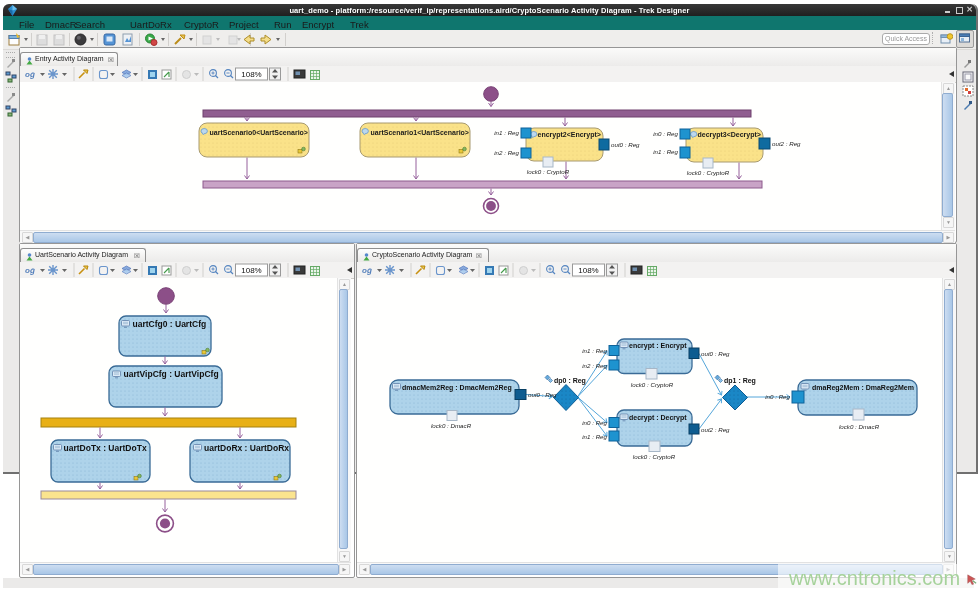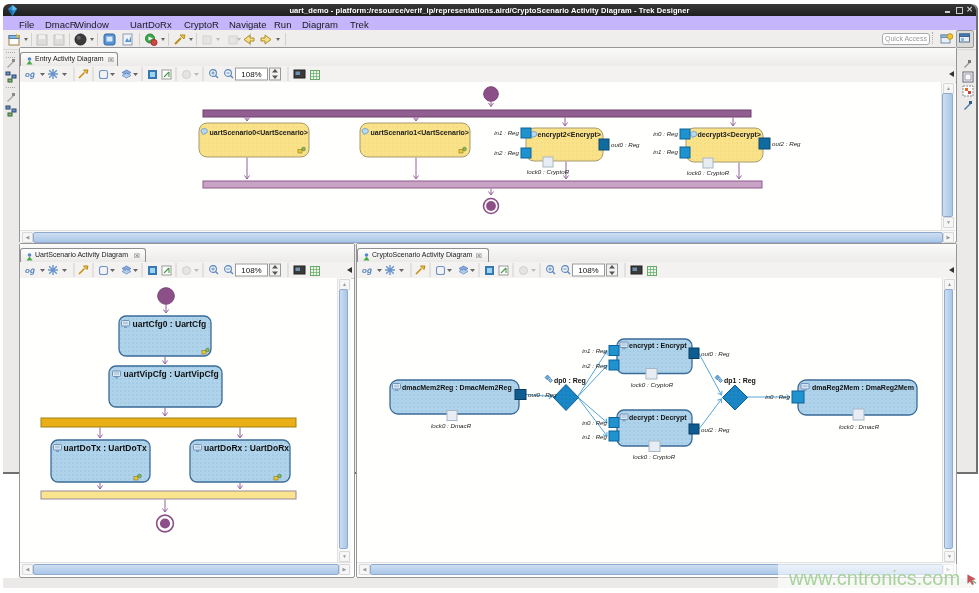--- a/index.html
+++ b/index.html
@@ -1,21 +1,21 @@
 <!DOCTYPE html>
 <html><head>
 <meta charset="utf-8">
 <style>
 html,body{margin:0;padding:0;}
 body{width:979px;height:593px;position:relative;font-family:"Liberation Sans",sans-serif;background:#fff;overflow:hidden;}
 .abs{position:absolute;}
 #win{left:3px;top:4px;width:975px;height:470px;background:#ebeae9;border-radius:6px 6px 0 0;border-bottom:2px solid #707070;border-right:2px solid #707070;box-sizing:border-box;}
 #titlebar{left:0;top:0;width:973px;height:12px;background:linear-gradient(#383838,#1f1f1f);border-radius:6px 6px 0 0;}
 #title{width:100%;top:2px;text-align:center;color:#fff;font-size:7.5px;font-weight:bold;letter-spacing:0.1px;}
-#menubar{left:0;top:12px;width:973px;height:14px;background:#c4b5fd;border-bottom:1px solid #e0deda;font-size:9.5px;color:#1a1a1a;}
+#menubar{left:0;top:12px;width:973px;height:14px;background:#0f766e;border-bottom:1px solid #e0deda;font-size:9.5px;color:#1a1a1a;}
 .menu{position:absolute;top:3px;}
 #toolbar{left:0;top:26px;width:973px;height:19px;background:#efeeec;border-bottom:1px solid #dcdad7;} #toolbar svg{opacity:0.93}
 .tsep{position:absolute;top:3px;width:1px;height:13px;background:#d2d0cd;}
 .caret{position:absolute;width:0;height:0;border-left:2.5px solid transparent;border-right:2.5px solid transparent;border-top:3px solid #666;}
 .gcaret{position:absolute;width:0;height:0;border-left:2.5px solid transparent;border-right:2.5px solid transparent;border-top:3px solid #bbb;}
 .icon{position:absolute;}
 .quick{left:879px;top:3px;width:46px;height:10px;background:#fff;border:1px solid #aaa;border-radius:3px;color:#999;font-size:7px;line-height:10px;text-align:center;white-space:nowrap;}
 #leftstrip{left:0;top:45px;width:16px;height:533px;}
 #rightstrip{left:955px;top:45px;width:18px;height:533px;}
 .pane{position:absolute;background:#fff;border:1px solid #969696;border-radius:2px;}
@@ -45,26 +45,26 @@
         <polygon points="1,4 5.5,5.5 5.5,11" fill="#1a6aa8"></polygon>
       </svg>
     <div id="title" class="abs">uart_demo - platform:/resource/verif_ip/representations.aird/CryptoScenario Activity Diagram - Trek Designer</div>
     <div class="abs" style="right:26px;top:7px;width:5px;height:2px;background:#ccc"></div>
     <div class="abs" style="right:13px;top:3px;width:5px;height:5px;border:1.5px solid #ccc"></div>
     <div class="abs" style="right:3px;top:1px;color:#ccc;font-size:8px;font-weight:bold">✕</div>
   </div>
   <div id="menubar" class="abs">
     <span class="menu" style="left:16px">File</span>
     <span class="menu" style="left:42px">DmacR</span>
-    <span class="menu" style="left:72px">Window</span>
+    <span class="menu" style="left:72px">Search</span>
     <span class="menu" style="left:127px">UartDoRx</span>
     <span class="menu" style="left:181px">CryptoR</span>
-    <span class="menu" style="left:226px">Navigate</span>
+    <span class="menu" style="left:226px">Project</span>
     <span class="menu" style="left:271px">Run</span>
-    <span class="menu" style="left:299px">Diagram</span>
+    <span class="menu" style="left:299px">Encrypt</span>
     <span class="menu" style="left:347px">Trek</span>
   </div>
   <div id="toolbar" class="abs">
     <svg class="icon" style="left:5px;top:3px" width="13" height="13" viewBox="0 0 13 13">
         <rect x="1" y="2.5" width="10" height="9.5" fill="#fff" stroke="#997733"></rect>
         <rect x="1" y="2.5" width="10" height="3" fill="#7ab0dc" stroke="#4477aa"></rect>
         <polygon points="8,0 12,4 9,5" fill="#e8b820"></polygon>
       </svg>
     <div class="caret" style="left:21px;top:8px"></div>
     <div class="tsep" style="left:28px"></div>

